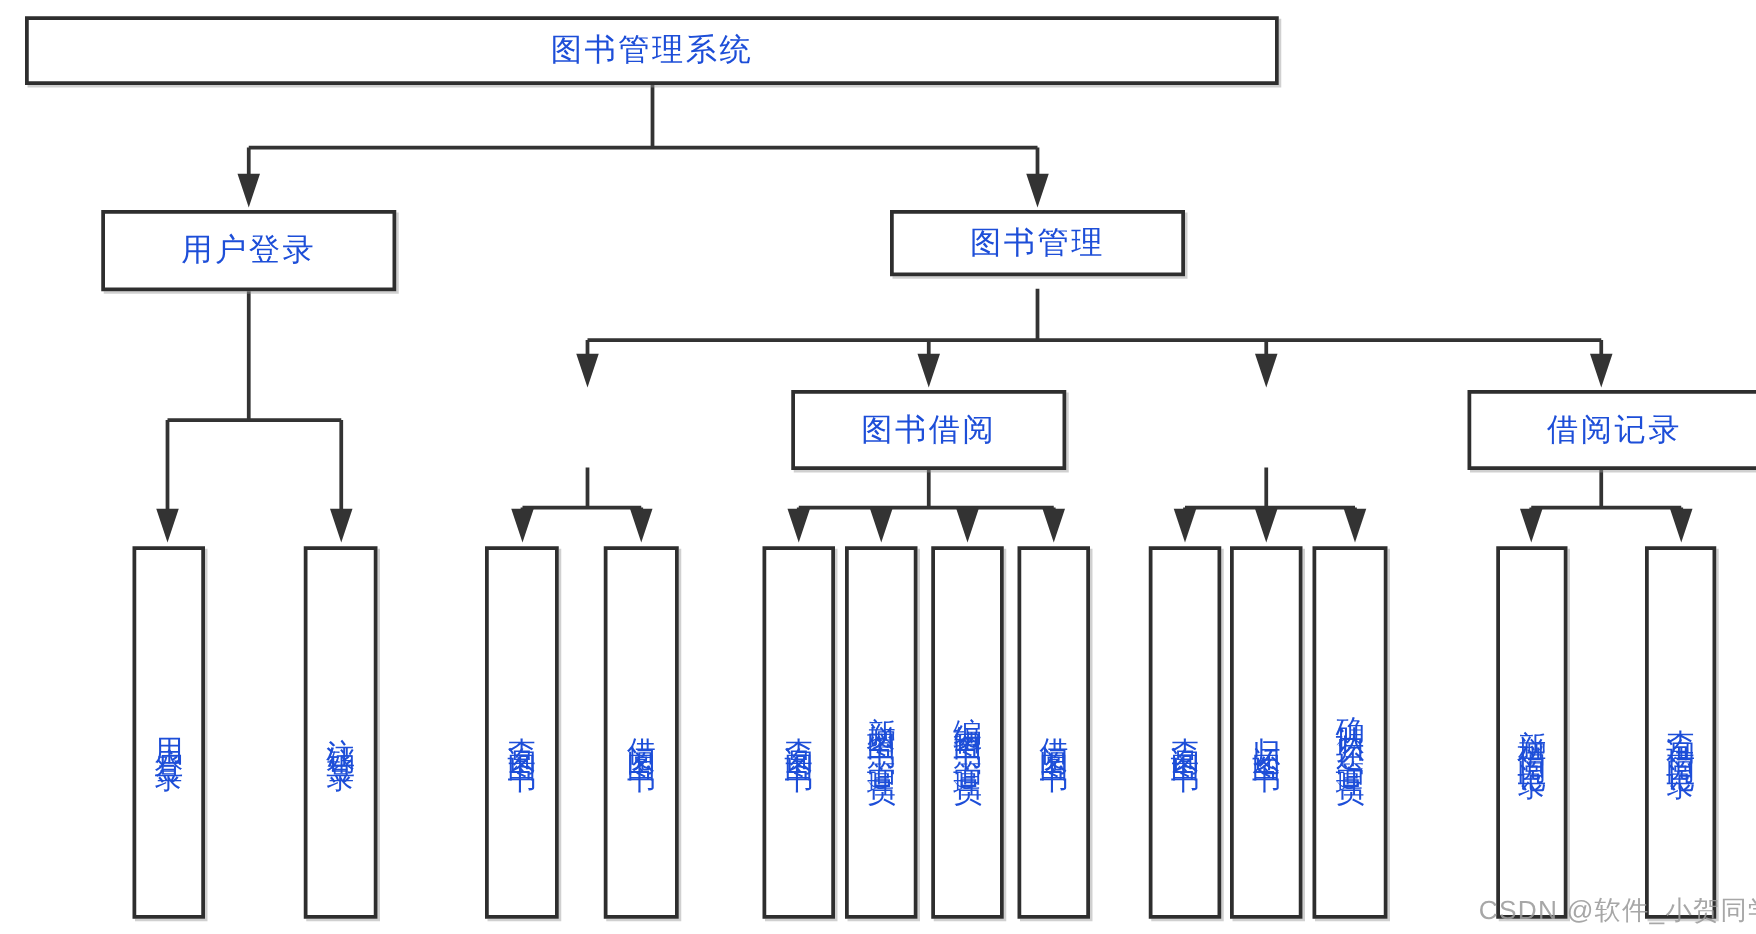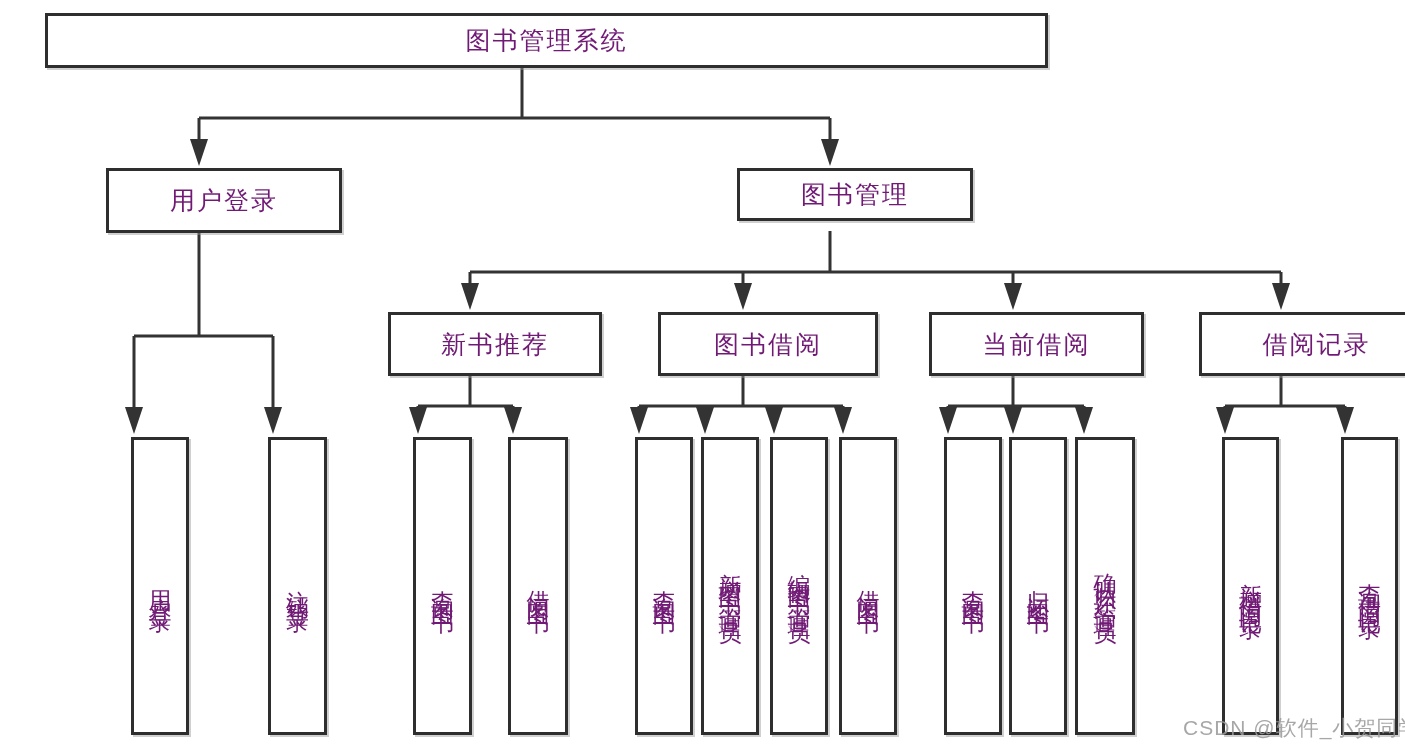--- a/index.html
+++ b/index.html
@@ -13,22 +13,21 @@
   #connector-layer{position:absolute;left:0;top:0;z-index:1;}
   .ln{stroke:#333333;stroke-width:3;fill:none;}
   .ar{fill:#333333;stroke:none;}
   .box{
     position:absolute;z-index:2;
     box-sizing:border-box;
     border:3px solid #2e2e2e;
     background:#ffffff;
     box-shadow:2px 2px 0 rgba(150,150,150,0.45);
     display:flex;align-items:center;justify-content:center;
-    color:#701a75;
-    margin-left:25px;
+    color:#1d4ed8;
   }
   .box.h span{
     font-size:25px;letter-spacing:2px;white-space:nowrap;line-height:1;
   }
   .box.v span{
     writing-mode:vertical-rl;
     font-size:23px;letter-spacing:7px;line-height:1;
   }
   #watermark{
     position:absolute;z-index:5;
@@ -97,28 +96,22 @@
     <span>图书管理系统</span>
   </div>
 
   <div class="box h" style="left:81px;top:168px;width:236px;height:65px">
     <span>用户登录</span>
   </div>
   <div class="box h" style="left:712px;top:168px;width:236px;height:53px">
     <span>图书管理</span>
   </div>
 
-  <div class="box h" style="left:363px;top:312px;width:214px;height:64px">
-    <span>新书推荐</span>
-  </div>
   <div class="box h" style="left:633px;top:312px;width:220px;height:64px">
     <span>图书借阅</span>
-  </div>
-  <div class="box h" style="left:904px;top:312px;width:215px;height:64px">
-    <span>当前借阅</span>
   </div>
   <div class="box h" style="left:1174px;top:312px;width:235px;height:64px">
     <span>借阅记录</span>
   </div>
 
   <div class="box v" style="left:106px;top:437px;width:58px;height:298px">
     <span>用户登录</span>
   </div>
   <div class="box v" style="left:243px;top:437px;width:59px;height:298px">
     <span>注销登录</span>

